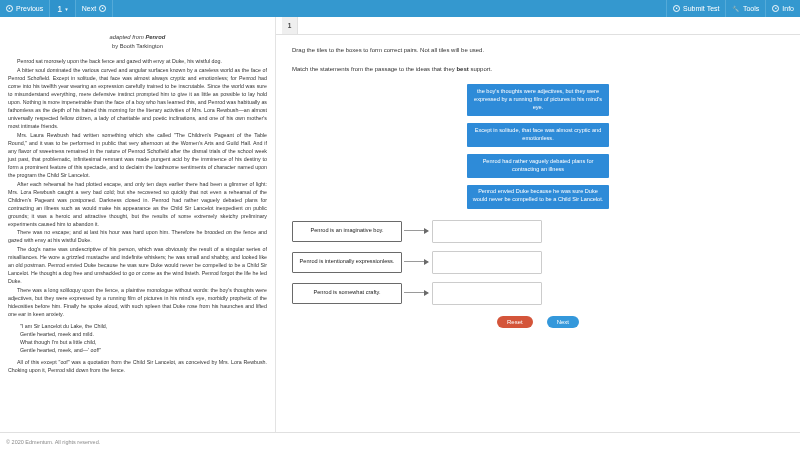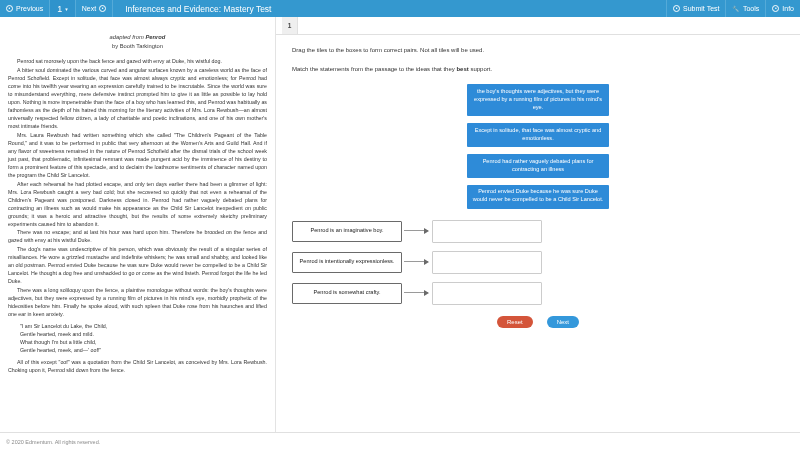--- a/index.html
+++ b/index.html
@@ -226,21 +226,20 @@
     <span>Previous</span>
   </div>
   <div class="nav-pagebox">
     <span>1</span>
     <span class="chev">▾</span>
   </div>
   <div class="nav-btn nav-next">
     <span>Next</span>
     <span class="circ-icon"></span>
   </div>
-  <div class="topbar-title">Inferences and Evidence: Mastery Test</div>
   <div class="topbar-right">
     <div class="nav-btn">
       <span class="circ-icon"></span>
       <span>Submit Test</span>
     </div>
     <div class="nav-btn">
       <span class="wrench">🔧</span>
       <span>Tools</span>
     </div>
     <div class="nav-btn">

